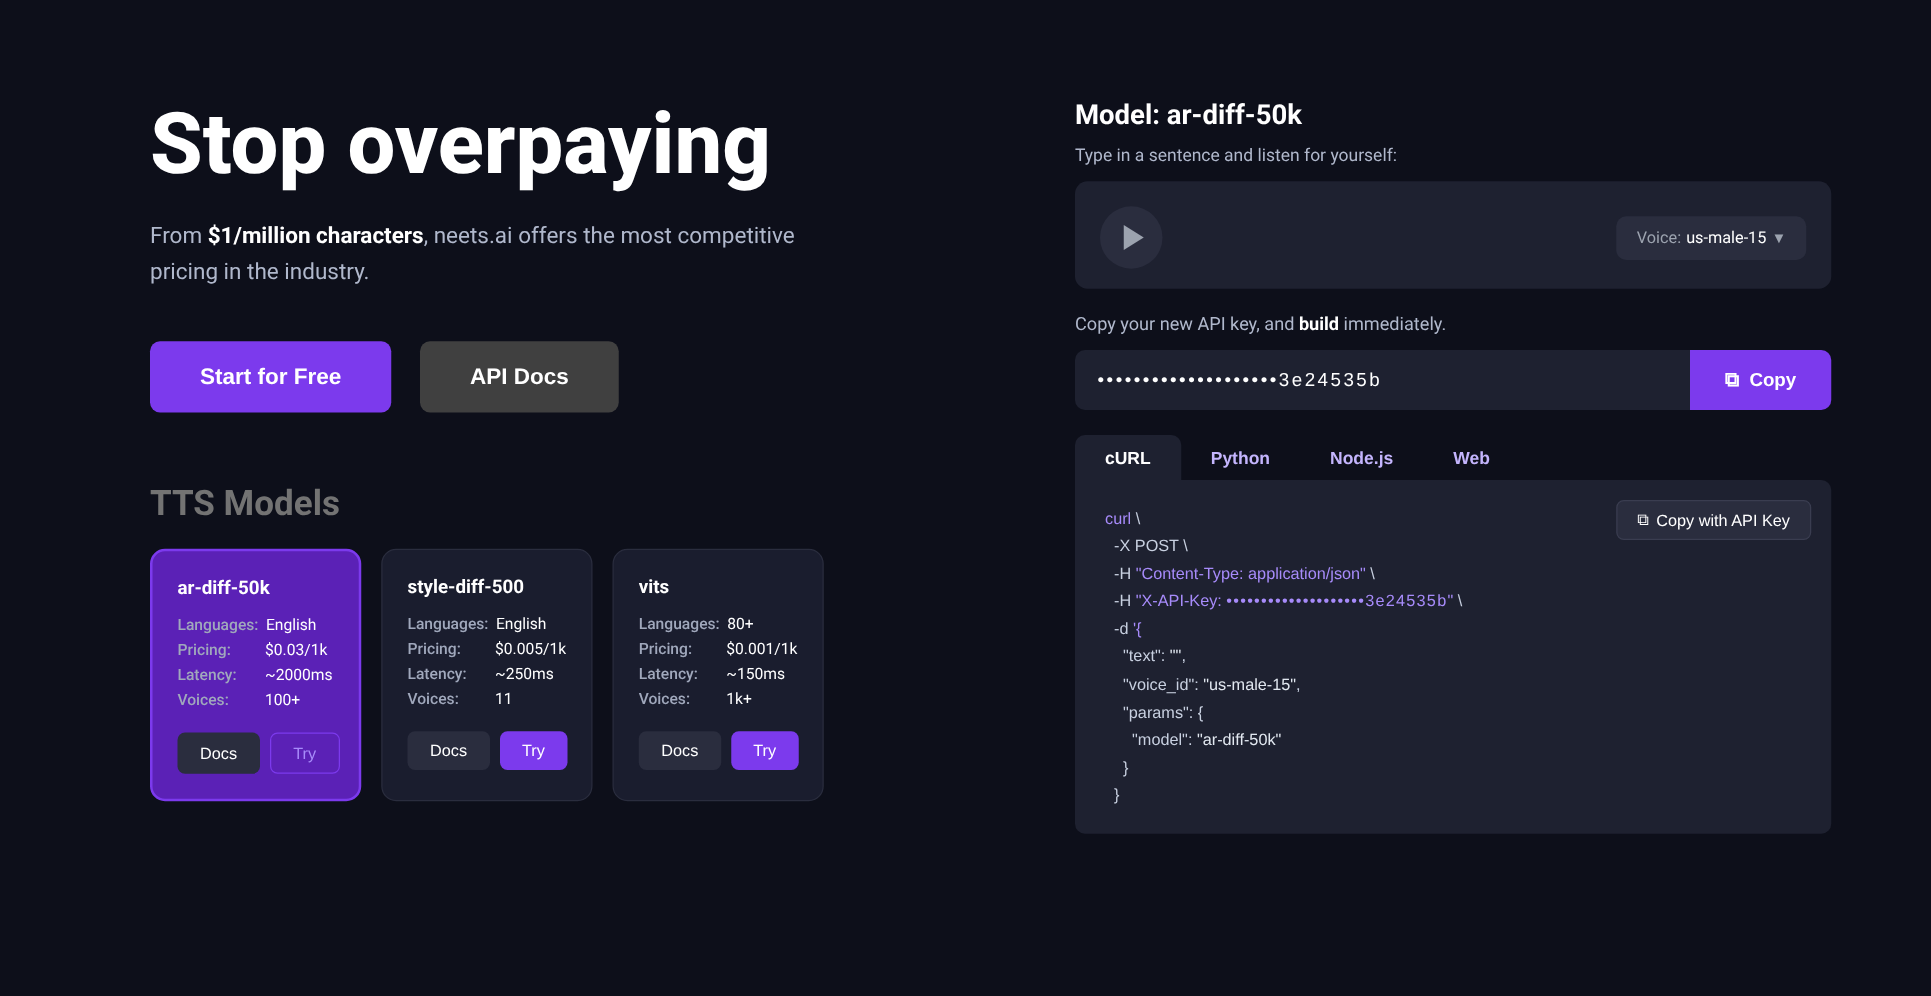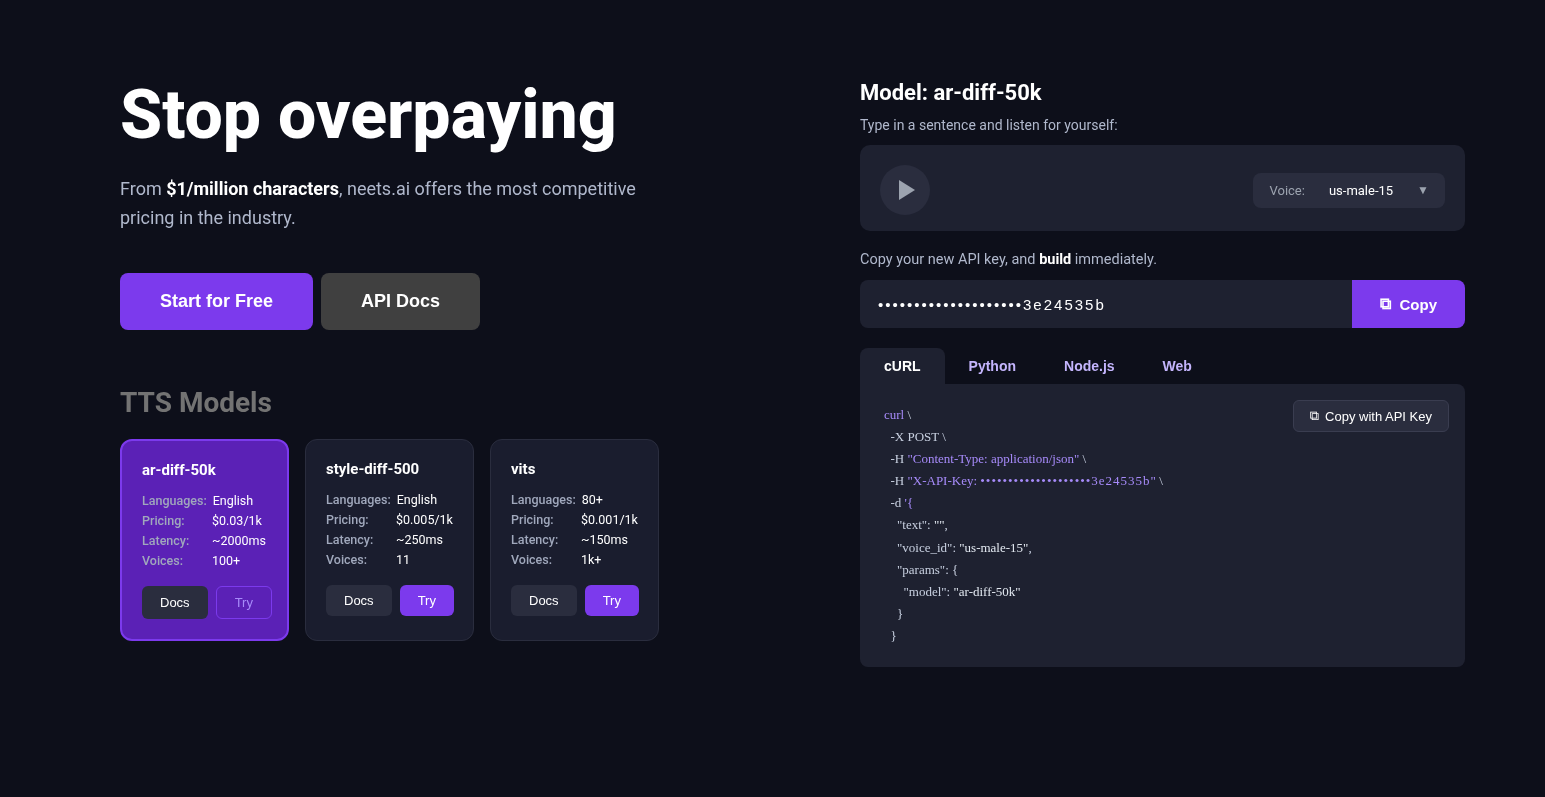--- a/index.html
+++ b/index.html
@@ -38,21 +38,21 @@
       line-height: 1.6;
       margin-bottom: 40px;
       max-width: 560px;
     }
     .hero-subtitle strong {
       color: #ffffff;
       font-weight: 700;
     }
     .cta-buttons {
       display: flex;
-      gap: 8px;
+      gap: 23px;
       margin-bottom: 56px;
     }
     .btn-primary {
       background: #7c3aed;
       color: #ffffff;
       border: none;
       border-radius: 8px;
       padding: 18px 40px;
       font-size: 18px;
       font-weight: 600;
@@ -212,21 +212,21 @@
     .voice-select {
       background: #2a2d3e;
       color: #ffffff;
       border: none;
       border-radius: 8px;
       padding: 10px 16px;
       font-size: 14px;
       cursor: pointer;
       display: flex;
       align-items: center;
-      gap: 24px;
+      gap: 4px;
     }
     .voice-select-label {
       color: #9ca3af;
       font-size: 13px;
     }
     .voice-select-value {
       color: #ffffff;
       font-size: 13px;
     }
     .voice-chevron {
@@ -311,21 +311,21 @@
       border-radius: 6px;
       padding: 7px 16px;
       font-size: 13px;
       font-weight: 500;
       cursor: pointer;
       display: flex;
       align-items: center;
       gap: 6px;
     }
     .code-pre {
-      font-family: Liberation Serif, serif;
+      font-family: Liberation Sans, sans-serif;
       font-size: 13px;
       line-height: 1.7;
       color: #c8d0e0;
       white-space: pre;
     }
     .code-keyword { color: #a78bfa; }
     .code-string { color: #a78bfa; }
     .code-key { color: #c8d0e0; }
     .code-value { color: #e2e8f0; }
     .code-masked { color: #a78bfa; letter-spacing: 1px; }

